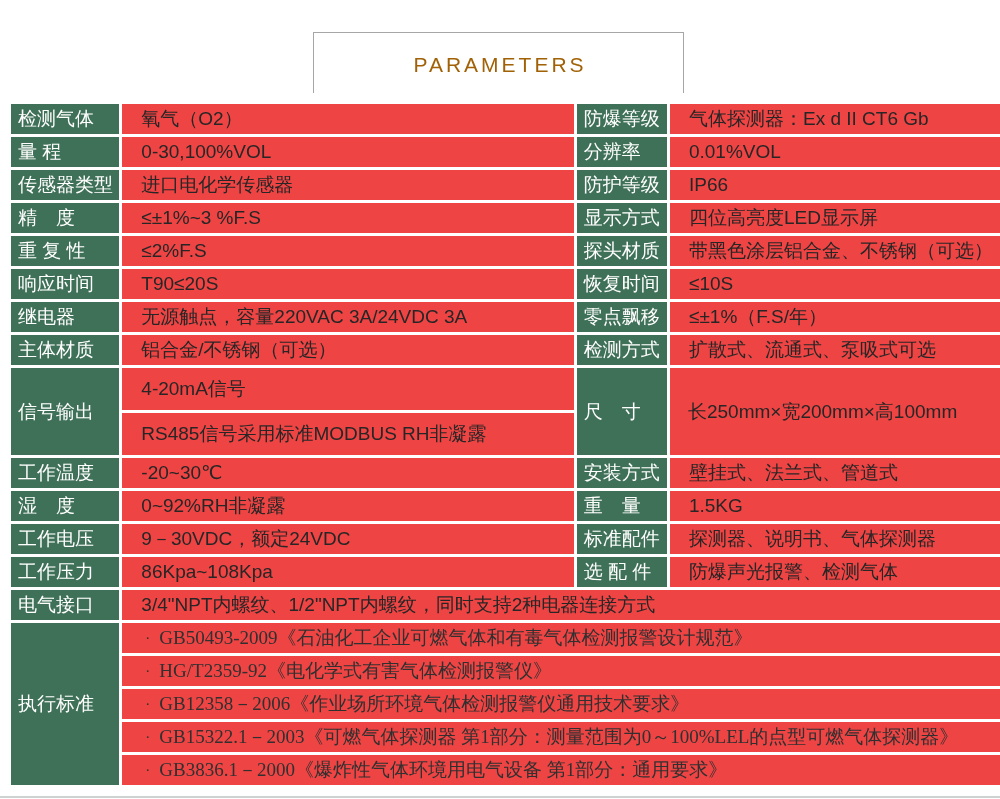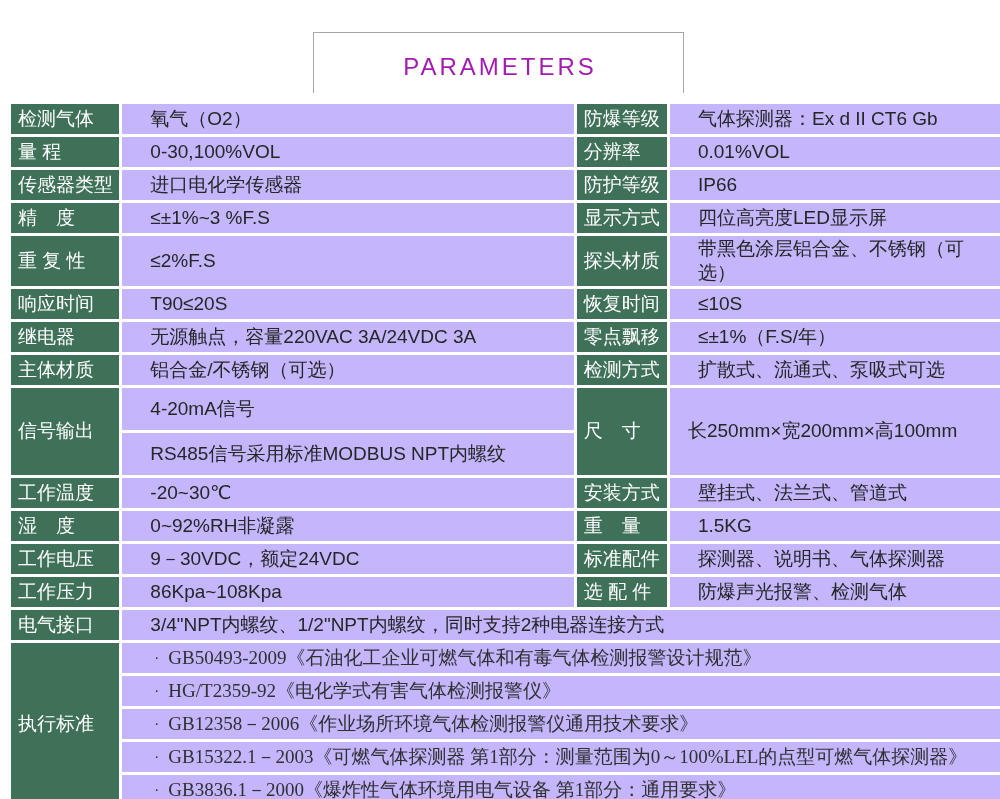--- a/index.html
+++ b/index.html
@@ -14,33 +14,33 @@
     position:absolute;left:313px;top:32px;width:371px;height:61px;
     border:1px solid #a6a6a6;border-bottom:none;box-sizing:border-box;
   }
   .main-title{
     position:absolute;left:50%;top:33px;transform:translate(-50%,-50%);
     background:#ffffff;padding:0 16px;white-space:nowrap;z-index:2;
     font-size:34px;font-weight:bold;letter-spacing:3px;color:#3c6e54;
   }
   .sub-title{
     position:absolute;left:50%;top:53px;transform:translateX(-50%);
-    z-index:2;font-size:24px;letter-spacing:3px;color:#a21caf;white-space:nowrap;
+    z-index:2;font-size:21px;letter-spacing:3px;color:#a16207;white-space:nowrap;
   }
   
   table.spec{
     border-collapse:separate;border-spacing:3px;
     width:1000px;table-layout:fixed;margin:8px;
   }
   table.spec td{
     font-size:19px;vertical-align:middle;overflow:hidden;
     line-height:1.25;
   }
   td.lbl{background:#3f7158;color:#ffffff;padding:1px 2px 1px 7px;}
-  td.val{background:#c4b5fd;color:#262626;padding:1px 4px 1px 28px;}
+  td.val{background:#ef4444;color:#262626;padding:1px 4px 1px 19px;}
   tr.row{height:30px;}
   tr.tall{height:42px;}
   td.dim-val{padding-left:18px;}
   td.bullet-cell{font-size:17px;color:#303030;font-family:Liberation Serif, serif;}
   .bullet{display:inline-block;margin:0 9px 0 4px;font-size:15px;vertical-align:1px;color:#303030;}
   .bottom-rule{width:1000px;height:2px;background:#cdd3d0;}
 </style>
 </head>
 <body>
 
@@ -105,21 +105,21 @@
       <td class="lbl">检测方式</td>
       <td class="val">扩散式、流通式、泵吸式可选</td>
     </tr>
     <tr class="tall">
       <td class="lbl" rowspan="2">信号输出</td>
       <td class="val">4-20mA信号</td>
       <td class="lbl" rowspan="2">尺　寸</td>
       <td class="val dim-val" rowspan="2">长250mm×宽200mm×高100mm</td>
     </tr>
     <tr class="tall">
-      <td class="val">RS485信号采用标准MODBUS NPT内螺纹</td>
+      <td class="val">RS485信号采用标准MODBUS RH非凝露</td>
     </tr>
     <tr class="row">
       <td class="lbl">工作温度</td>
       <td class="val">-20~30℃</td>
       <td class="lbl">安装方式</td>
       <td class="val">壁挂式、法兰式、管道式</td>
     </tr>
     <tr class="row">
       <td class="lbl">湿　度</td>
       <td class="val">0~92%RH非凝露</td>

